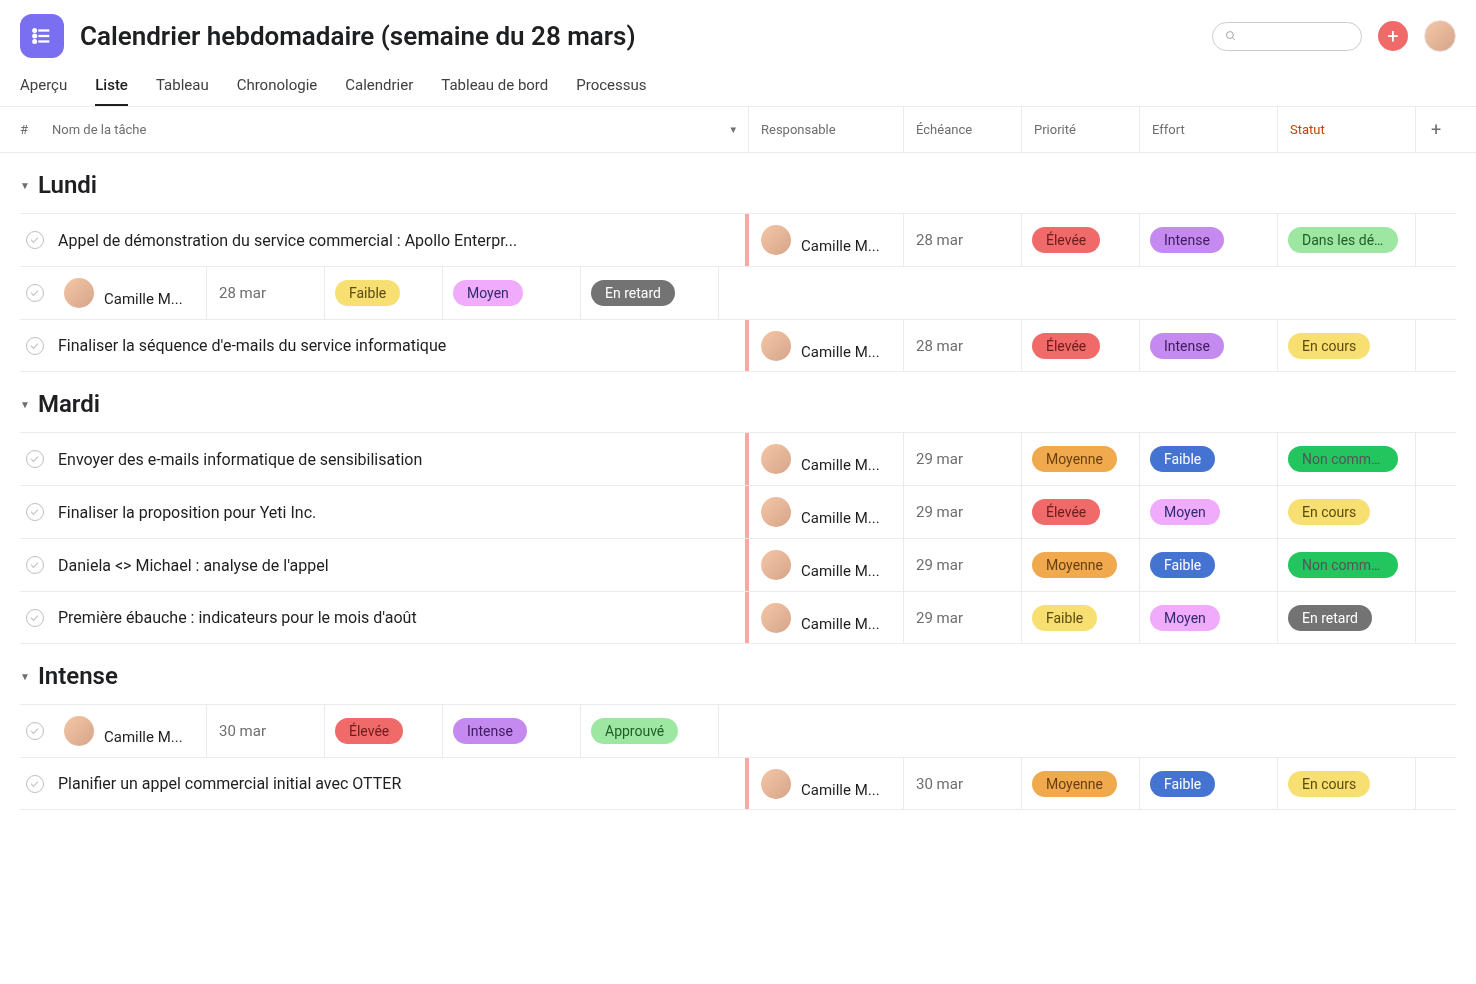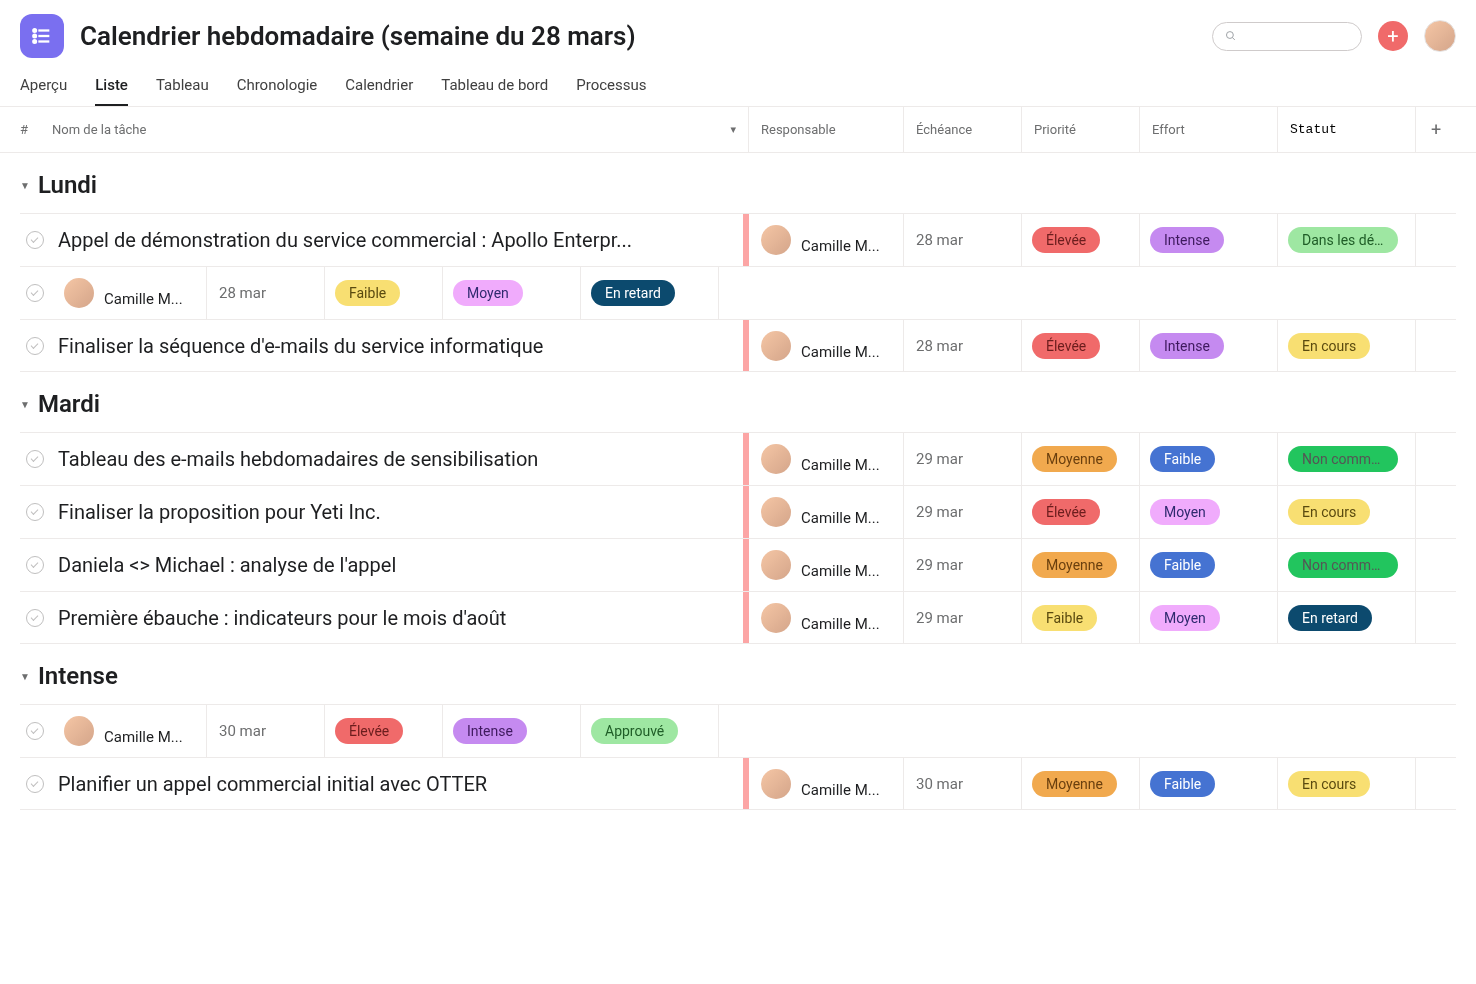--- a/index.html
+++ b/index.html
@@ -18,52 +18,52 @@
     .tab { padding: 10px 0; font-size: 15px; color: #404040; cursor: pointer; border-bottom: 2px solid transparent; }
     .tab.active { color: #1e1f21; font-weight: 500; border-bottom-color: #1e1f21; }
     
     .columns-header { display: flex; padding: 0 20px; border-bottom: 1px solid #edeae9; height: 46px; align-items: center; }
     .col-hash { width: 32px; color: #6d6e6f; font-size: 13px; }
     .col-name { flex: 1; color: #6d6e6f; font-size: 13px; display: flex; align-items: center; justify-content: space-between; padding-right: 12px; border-right: 1px solid #edeae9; height: 100%; }
     .col-resp { width: 155px; padding-left: 12px; color: #6d6e6f; font-size: 13px; border-right: 1px solid #edeae9; height: 100%; display: flex; align-items: center; }
     .col-due { width: 118px; padding-left: 12px; color: #6d6e6f; font-size: 13px; border-right: 1px solid #edeae9; height: 100%; display: flex; align-items: center; }
     .col-pri { width: 118px; padding-left: 12px; color: #6d6e6f; font-size: 13px; border-right: 1px solid #edeae9; height: 100%; display: flex; align-items: center; }
     .col-eff { width: 138px; padding-left: 12px; color: #6d6e6f; font-size: 13px; border-right: 1px solid #edeae9; height: 100%; display: flex; align-items: center; }
-    .col-stat { width: 138px; padding-left: 12px; color: #000000; font-size: 13px; border-right: 1px solid #edeae9; height: 100%; display: flex; align-items: center; font-family: Liberation Mono, monospace; }
+    .col-stat { width: 138px; padding-left: 12px; color: #c2410c; font-size: 13px; border-right: 1px solid #edeae9; height: 100%; display: flex; align-items: center; }
     .col-add { width: 40px; display: flex; align-items: center; justify-content: center; color: #6d6e6f; font-size: 18px; }
     
     .section { padding: 0 20px; }
     .section-header { display: flex; align-items: center; gap: 8px; padding: 18px 0 14px; }
     .caret { font-size: 10px; color: #6d6e6f; }
     .section-title { font-size: 24px; font-weight: 600; }
     
     .row { display: flex; border-top: 1px solid #edeae9; height: 53px; align-items: center; }
     .row:last-child { border-bottom: 1px solid #edeae9; }
     .cell-check { width: 32px; display: flex; justify-content: flex-end; padding-right: 8px; }
     .check-circle { width: 18px; height: 18px; border: 1.5px solid #c0bfbf; border-radius: 50%; position: relative; }
     .check-circle::after { content: ""; position: absolute; left: 4px; top: 5px; width: 6px; height: 3px; border-left: 1.5px solid #c0bfbf; border-bottom: 1.5px solid #c0bfbf; transform: rotate(-45deg); }
-    .cell-name { flex: 1; font-size: 20px; padding-left: 6px; border-right: 6px solid #fca5a5; height: 100%; display: flex; align-items: center; white-space: nowrap; overflow: hidden; text-overflow: ellipsis; }
+    .cell-name { flex: 1; font-size: 16px; padding-left: 6px; border-right: 4px solid #fca5a5; height: 100%; display: flex; align-items: center; white-space: nowrap; overflow: hidden; text-overflow: ellipsis; }
     .cell-resp { width: 155px; padding-left: 12px; border-right: 1px solid #edeae9; height: 100%; display: flex; align-items: center; gap: 10px; font-size: 15px; }
     .cell-resp span { overflow: hidden; text-overflow: ellipsis; white-space: nowrap; margin-top: 12px; }
     .cell-due { width: 118px; padding-left: 12px; color: #6d6e6f; font-size: 15px; border-right: 1px solid #edeae9; height: 100%; display: flex; align-items: center; }
     .cell-pri { width: 118px; padding-left: 10px; border-right: 1px solid #edeae9; height: 100%; display: flex; align-items: center; }
     .cell-eff { width: 138px; padding-left: 10px; border-right: 1px solid #edeae9; height: 100%; display: flex; align-items: center; }
     .cell-stat { width: 138px; padding-left: 10px; border-right: 1px solid #edeae9; height: 100%; display: flex; align-items: center; }
     .cell-end { width: 40px; }
     
     .pill { display: inline-block; padding: 5px 14px; border-radius: 14px; font-size: 14px; white-space: nowrap; overflow: hidden; text-overflow: ellipsis; max-width: 110px; }
     .pill-red { background: #f06a6a; color: #6b1d1d; }
     .pill-yellow { background: #f8df72; color: #5a4a0f; }
     .pill-orange { background: #f1a94e; color: #6a3f0e; }
     .pill-purple { background: #f0abfc; color: #2f2a6e; }
     .pill-blue { background: #4573d2; color: #fff; }
     .pill-green { background: #9ee7a2; color: #1f5d27; }
     .pill-grey { background: #22c55e; color: #555; }
     .pill-intense { background: #c58af0; color: #3f1a5e; }
-    .pill-red2 { background: #0c4a6e; color: #fff; }
+    .pill-red2 { background: #737373; color: #fff; }
     
     .chev-down { color:#6d6e6f; font-size:11px; }
     svg { display:block; }
   </style>
 </head>
 <body>
 
 <div class="header">
   <div class="project-icon">
     <svg width="22" height="22" viewBox="0 0 24 24" fill="none" stroke="#fff" stroke-width="2.5">
@@ -182,21 +182,21 @@
     </div>
     <div class="section">
       <div class="section-header">
         <span class="caret">▼</span>
         <span class="section-title">Mardi</span>
       </div>
       <div class="row">
         <div class="cell-check">
           <div class="check-circle"></div>
         </div>
-        <div class="cell-name">Tableau des e-mails hebdomadaires de sensibilisation</div>
+        <div class="cell-name">Envoyer des e-mails informatique de sensibilisation</div>
         <div class="cell-resp">
           <div class="avatar-sm"></div>
           <span>Camille M...</span>
         </div>
         <div class="cell-due">29 mar</div>
         <div class="cell-pri">
           <span class="pill pill-orange">Moyenne</span>
         </div>
         <div class="cell-eff">
           <span class="pill pill-blue">Faible</span>

